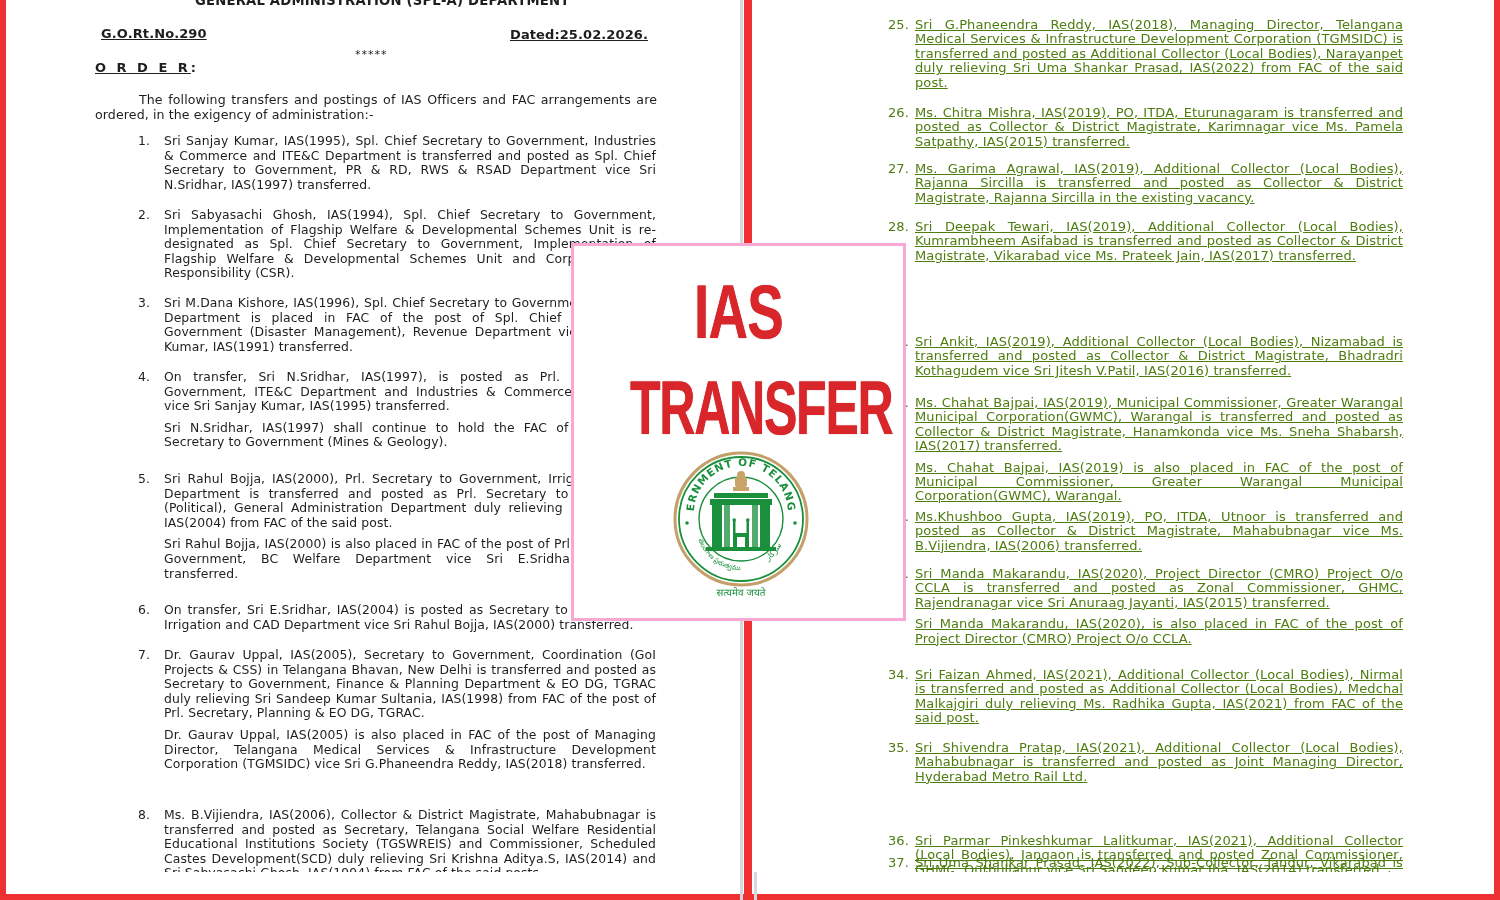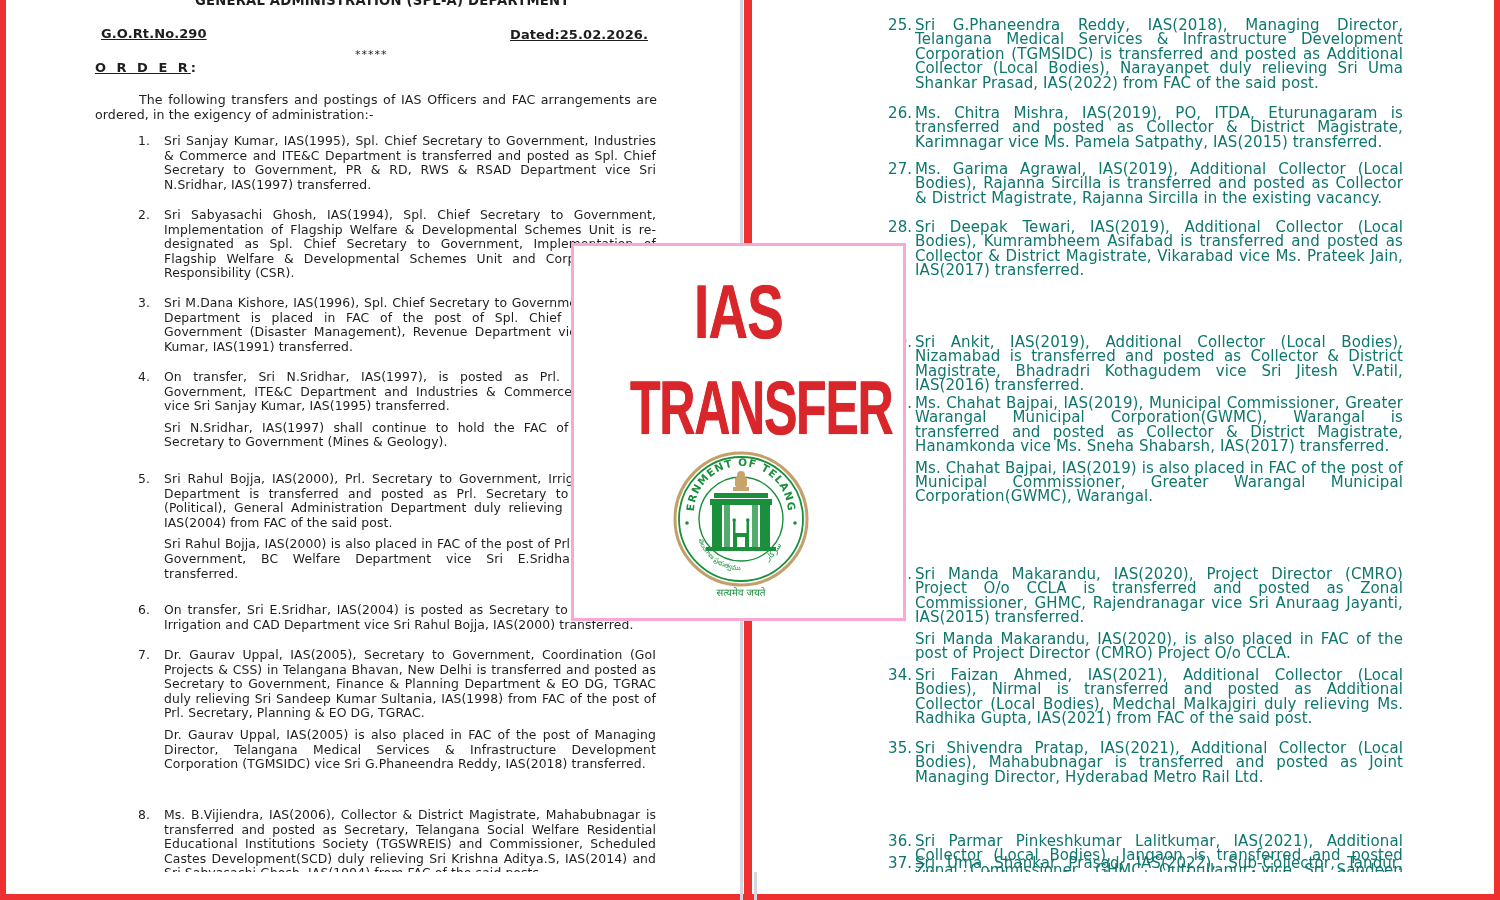--- a/index.html
+++ b/index.html
@@ -22,21 +22,21 @@
   .dated { position: absolute; top: 28px; left: 504px; font-weight: bold; font-size: 13px; text-decoration: underline; }
   .stars { position: absolute; top: 48px; left: 349px; font-size: 11px; letter-spacing: 1px; }
   .order { position: absolute; top: 61px; left: 89px; font-weight: bold; font-size: 13px; letter-spacing: 3px; }
   .order span { text-decoration: underline; }
   .intro { position: absolute; top: 92px; left: 89px; width: 562px; text-align: justify; text-indent: 44px; font-size: 12.6px; line-height: 15px; }
 
   .item { position: absolute; width: 492px; text-align: justify; }
   .item .num { position: absolute; left: -26px; top: 0; }
   .item .sub { margin-top: 7px; }
   .left .item { left: 158px; }
-  .right .item { left: 163px; width: 488px; font-size: 15px; line-height: 14.4px; color: #0f766e; }
+  .right .item { left: 163px; width: 488px; font-size: 13px; line-height: 14.4px; color: #4d7c0f; text-decoration: underline; }
   .right .item .num { left: -27px; }
 
   .overlay {
     position: absolute; left: 571px; top: 243px; width: 335px; height: 378px;
     background: #ffffff; border: 3px solid #f9a8d4; box-sizing: border-box;
   }
   .ov-title { position: absolute; left: 0; width: 100%; text-align: center; font-family: "Liberation Sans", sans-serif; font-weight: bold; color: #d9262a; transform-origin: center; text-shadow: 0 0 1px #b81b1f; }
   .ov-ias { top: 22px; font-size: 76px; letter-spacing: -1px; transform: scaleX(0.72) scaleY(1.0); }
   .ov-transfer { top: 118px; font-size: 76px; letter-spacing: -2px; transform: scaleX(0.66); }
   .seal { position: absolute; left: 98px; top: 205px; width: 138px; height: 150px; }
@@ -116,20 +116,24 @@
       <div>Sri Deepak Tewari, IAS(2019), Additional Collector (Local Bodies), Kumrambheem Asifabad is transferred and posted as Collector &amp; District Magistrate, Vikarabad vice Ms. Prateek Jain, IAS(2017) transferred.</div>
     </div>
     <div class="item" style="top:335px;">
       <span class="num">30.</span>
       <div>Sri Ankit, IAS(2019), Additional Collector (Local Bodies), Nizamabad is transferred and posted as Collector &amp; District Magistrate, Bhadradri Kothagudem vice Sri Jitesh V.Patil, IAS(2016) transferred.</div>
     </div>
     <div class="item" style="top:396px;">
       <span class="num">31.</span>
       <div>Ms. Chahat Bajpai, IAS(2019), Municipal Commissioner, Greater Warangal Municipal Corporation(GWMC), Warangal is transferred and posted as Collector &amp; District Magistrate, Hanamkonda vice Ms. Sneha Shabarsh, IAS(2017) transferred.</div>
       <div class="sub">Ms. Chahat Bajpai, IAS(2019) is also placed in FAC of the post of Municipal Commissioner, Greater Warangal Municipal Corporation(GWMC), Warangal.</div>
+    </div>
+    <div class="item" style="top:510px;">
+      <span class="num">32.</span>
+      <div>Ms.Khushboo Gupta, IAS(2019), PO, ITDA, Utnoor is transferred and posted as Collector &amp; District Magistrate, Mahabubnagar vice Ms. B.Vijiendra, IAS(2006) transferred.</div>
     </div>
     <div class="item" style="top:567px;">
       <span class="num">33.</span>
       <div>Sri Manda Makarandu, IAS(2020), Project Director (CMRO) Project O/o CCLA is transferred and posted as Zonal Commissioner, GHMC, Rajendranagar vice Sri Anuraag Jayanti, IAS(2015) transferred.</div>
       <div class="sub">Sri Manda Makarandu, IAS(2020), is also placed in FAC of the post of Project Director (CMRO) Project O/o CCLA.</div>
     </div>
     <div class="item" style="top:668px;">
       <span class="num">34.</span>
       <div>Sri Faizan Ahmed, IAS(2021), Additional Collector (Local Bodies), Nirmal is transferred and posted as Additional Collector (Local Bodies), Medchal Malkajgiri duly relieving Ms. Radhika Gupta, IAS(2021) from FAC of the said post.</div>
     </div>

